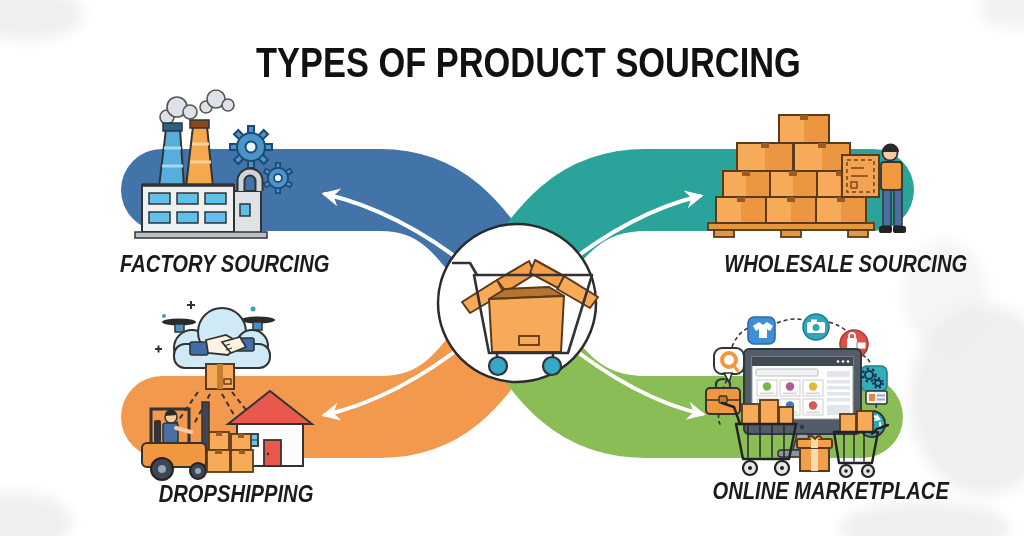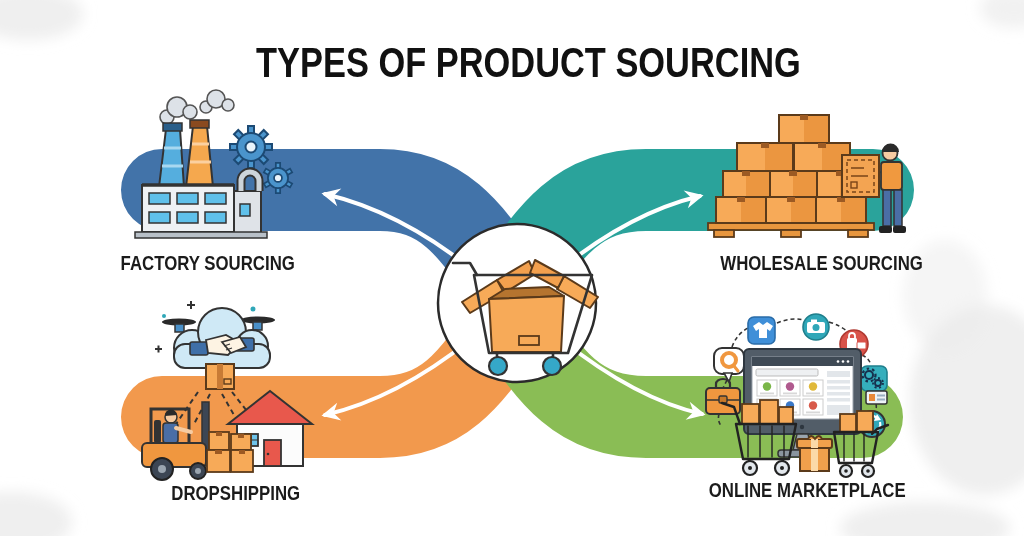--- a/index.html
+++ b/index.html
@@ -2,22 +2,22 @@
 <html><head>
 <meta charset="utf-8">
 <style>
   html,body{margin:0;padding:0;background:#ffffff;}
   .stage{position:relative;width:1024px;height:536px;overflow:hidden;background:#ffffff;
          font-family:"Liberation Sans",sans-serif;}
   .stage svg{position:absolute;left:0;top:0;}
   .title{position:absolute;left:0;top:22px;width:1024px;margin:16px;text-align:center;
          font-size:43px;font-weight:800;color:#111;letter-spacing:0px;}
   .title .cond{display:inline-block;transform:scaleX(0.80);transform-origin:center;}
-  .node-label{position:absolute;text-align:center;font-size:20px;font-weight:800;color:#1b1b1b;
-              line-height:21px;}
+  .node-label{position:absolute;text-align:center;font-size:24px;font-weight:800;color:#1b1b1b;
+              line-height:21px;font-style:italic;}
   .node-label .cond{display:inline-block;transform:scaleX(0.84);transform-origin:center;white-space:nowrap;}
   .lbl-factory{left:100px;top:253px;width:216px;}
   .lbl-wholesale{left:701px;top:253px;width:220px;}
   .lbl-dropshipping{left:136px;top:483px;width:200px;}
   .lbl-online{left:690px;top:480px;width:220px;}
 </style>
 </head>
 <body>
 
 <div class="stage">

